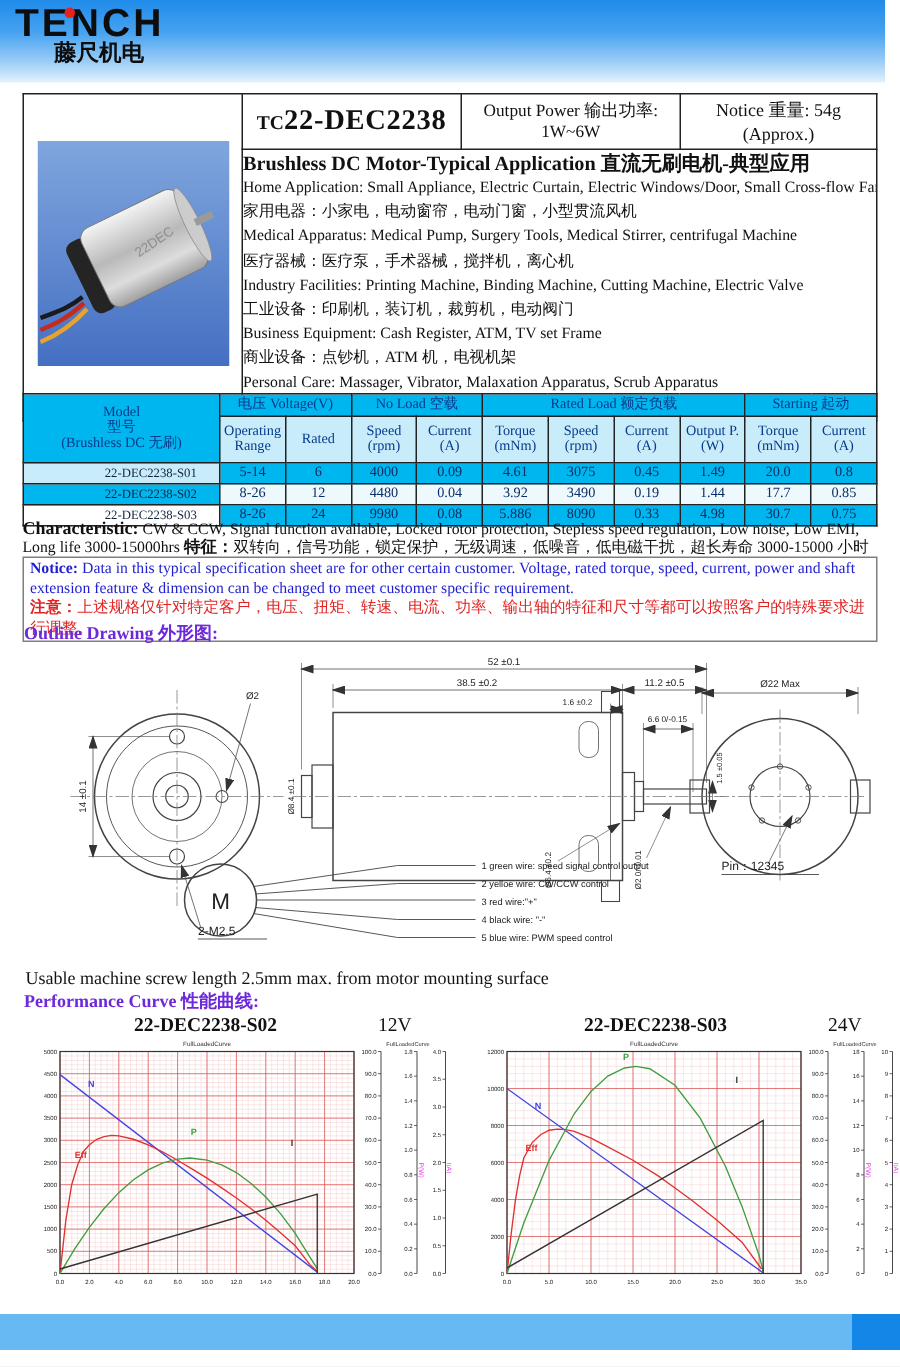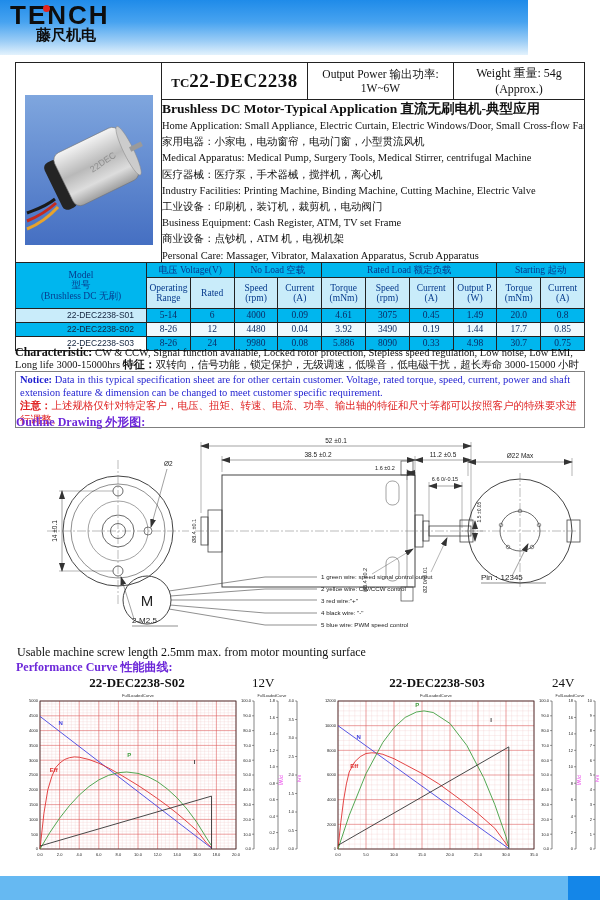--- a/index.html
+++ b/index.html
@@ -1,19 +1,19 @@
 <!DOCTYPE html>
 <html><head>
 <meta charset="utf-8">
 <style>
   html,body{margin:0;padding:0;background:#e9e9e9;}
   .page{position:relative;width:600px;height:911px;background:#ffffff;
         font-family:"Liberation Serif",serif;color:#111;overflow:hidden;margin:0 auto;}
   
-  .hdr{position:absolute;left:0;top:0;width:528px;height:55px;
+  .hdr{position:absolute;left:0;top:0;width:590px;height:55px;
        background:linear-gradient(180deg,#1f8be9 0%,#47a3f0 40%,#9ccdf6 75%,#e3f2fd 100%);}
   .logo{position:absolute;left:10px;top:2px;}
   .logo-en{font-family:"Liberation Sans",sans-serif;font-weight:bold;font-size:26px;
            letter-spacing:2px;color:#0d0d0d;line-height:26px;}
   .logo-dot{position:absolute;left:33px;top:3px;width:7px;height:7px;border-radius:50%;background:#e3241d;}
   .logo-cn{font-family:"Liberation Sans",sans-serif;font-weight:bold;font-size:15px;color:#0d0d0d;margin-left:26px;margin-top:-2px;}
   
   table.info{position:absolute;left:15px;top:62px;width:570px;border-collapse:collapse;table-layout:fixed;}
   table.info td{border:1.5px solid #222;vertical-align:middle;padding:0;}
   td.photo-cell{width:145px;background:#fff;text-align:center;}
@@ -26,21 +26,21 @@
   .apps-title{font-size:13.5px;font-weight:bold;line-height:18px;}
   .app-line{font-size:10.5px;line-height:16.2px;white-space:nowrap;overflow:hidden;}
   
   table.spec{position:absolute;left:15px;top:262px;width:570px;border-collapse:collapse;table-layout:fixed;
              font-size:9.5px;text-align:center;color:#063a8c;border-radius:16px;}
   table.spec th,table.spec td{border:1px solid #222;padding:0;font-weight:normal;line-height:10.5px;}
   table.spec .cyan{background:#00b6ee;}
   table.spec .pale{background:#c9ecfa;}
   table.spec .lite{background:#eef9fe;}
   table.spec .white{background:#ffffff;}
-  table.spec td.model{font-family:Liberation Sans, sans-serif;font-size:8.5px;color:#12233d;padding-left:39px;}
+  table.spec td.model{font-family:Liberation Serif, serif;font-size:8.5px;color:#12233d;padding-left:39px;}
   table.spec td{height:13px;color:#0b2d66;}
   col.cmodel{width:131px;}
   
   .charblock{position:absolute;left:15px;top:347px;width:570px;font-size:10.5px;line-height:11.8px;color:#111;}
   .charblock b.en{font-size:12px;}
   .charblock b.cn{font-size:11px;margin-top:16px;}
   
   .notice{position:absolute;left:15px;top:371px;width:560px;border:1px solid #7f7f7f;
           padding:1px 4px;font-size:10.5px;line-height:13.2px;}
   .notice .en{color:#1f1fd0;}
@@ -102,21 +102,21 @@
           <path d="M33,112 C 22,124 12,130 2,134" stroke="#e8a32c" stroke-width="3" fill="none"></path>
         </svg>
       </td>
       <td class="model-cell" style="height:36px;">
         <span class="tc">TC</span><span class="mno">22-DEC2238</span>
       </td>
       <td class="pow-cell">
         <div>Output Power 输出功率:</div>
         <div>1W~6W</div>
       </td>
-      <td class="wt-cell">Weight 重量: 54g (Approx.)</td>
+      <td class="wt-cell">Notice 重量: 54g (Approx.)</td>
     </tr>
     <tr>
       <td class="apps-cell" colspan="3">
         <div class="apps-title">
           <span>Brushless DC Motor-Typical Application</span>
           <span>直流无刷电机-典型应用</span>
         </div>
         <div>
               <div class="app-line">Home Application: Small Appliance, Electric Curtain, Electric Windows/Door, Small Cross-flow Fan</div>
               <div class="app-line">家用电器：小家电，电动窗帘，电动门窗，小型贯流风机</div>

